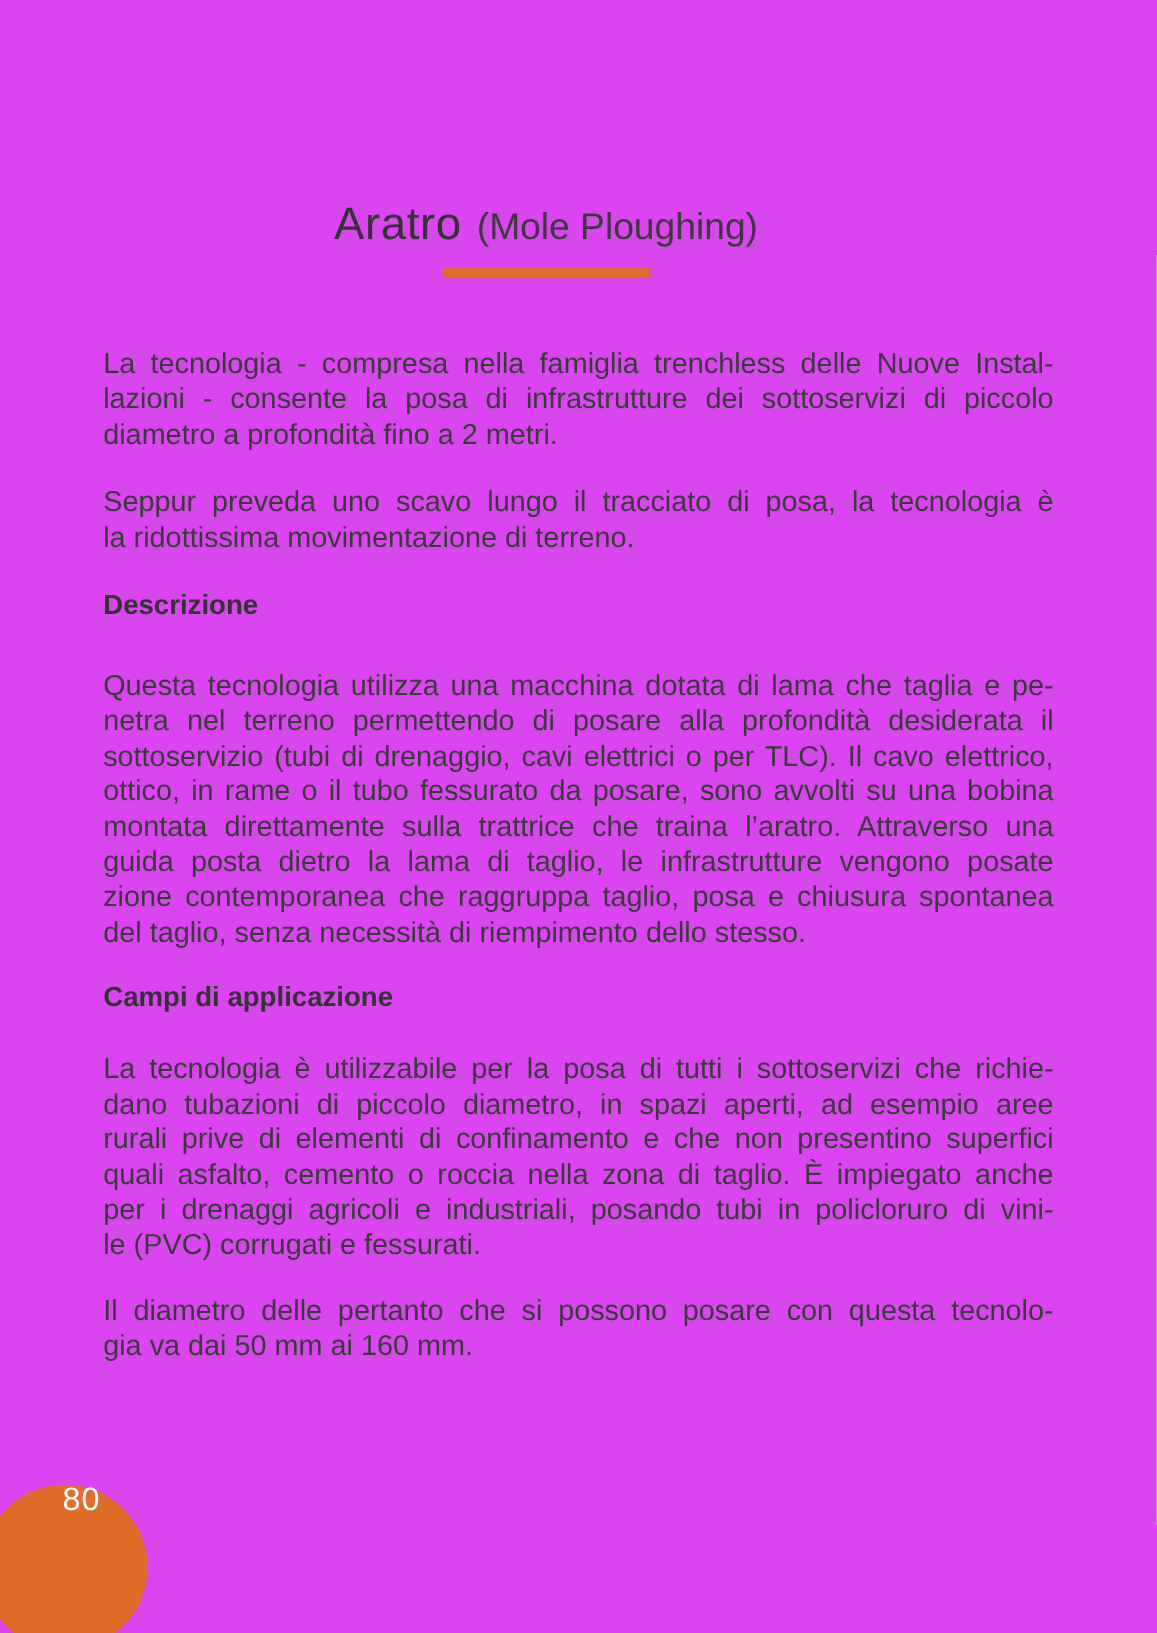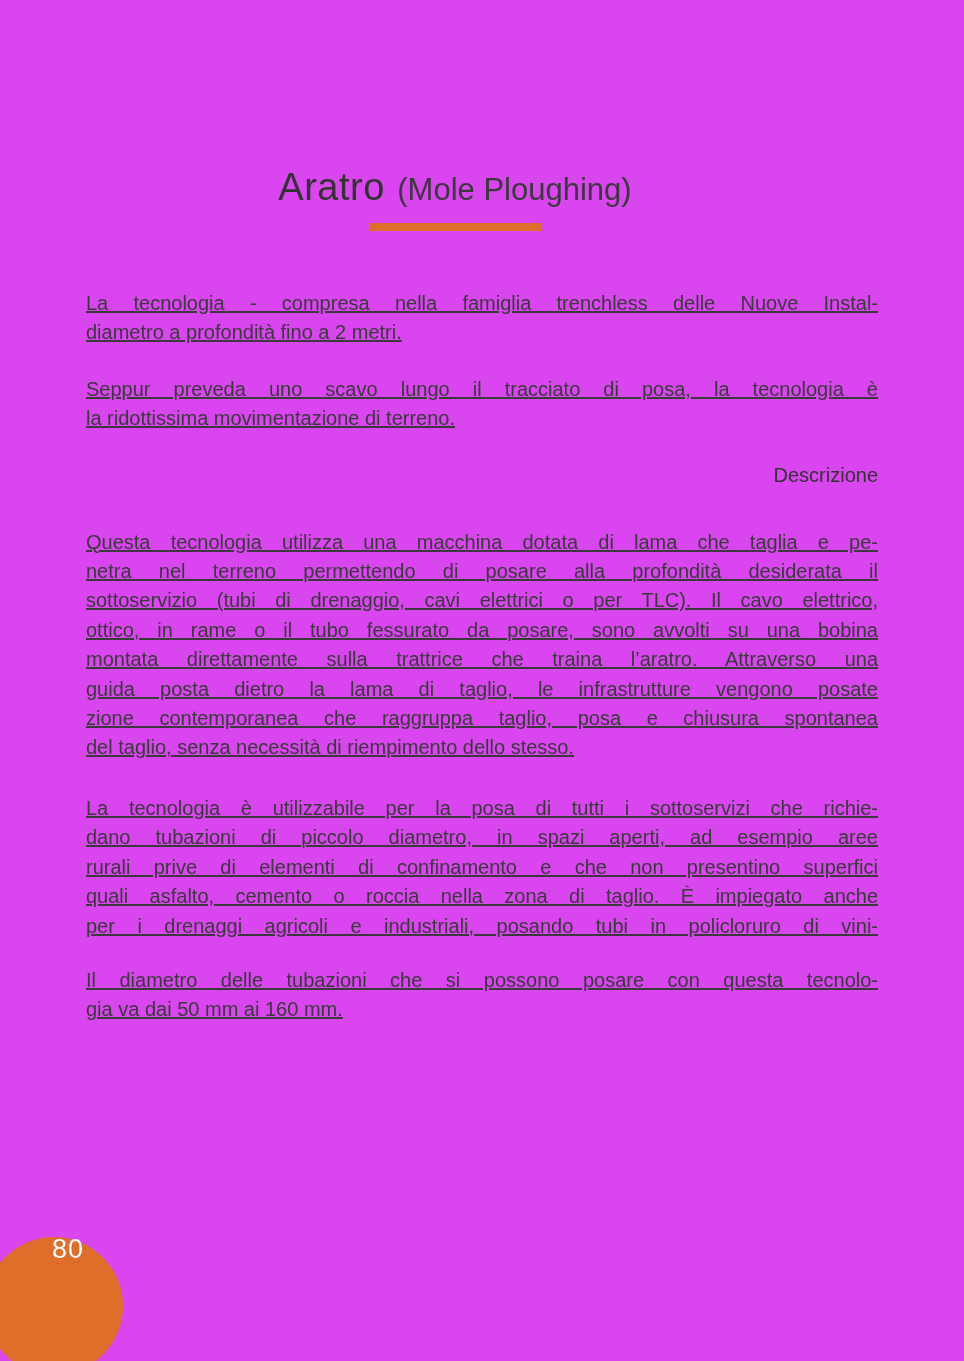--- a/index.html
+++ b/index.html
@@ -39,44 +39,43 @@
     color: #3a3a3a;
     margin-left: 8px;
   }
   .title-underline {
     width: 173px;
     height: 8px;
     margin: 8px auto 0 auto;
     background: #df6e2a;
   }
   .para {
-    font-size: 20px;
+    font-size: 24px;
     font-weight: 300;
     line-height: 29.4px;
     color: #3a3a3a;
-    text-decoration: underline;
   }
   .line {
     text-align: justify;
     text-align-last: justify;
   }
   .line.last {
     text-align: justify;
     text-align-last: auto;
   }
   .p1 { margin-top: 58px; }
   .p2 { margin-top: 27px; }
   .p3 { margin-top: 38px; }
   .p4 { margin-top: 31px; }
   .p5 { margin-top: 25px; }
   .section-heading {
     margin-top: 26px;
-    text-align: right;
-    font-size: 20px;
-    font-weight: 400;
+    text-align: left;
+    font-size: 23px;
+    font-weight: 700;
     line-height: 30px;
     color: #333333;
   }
   .section-heading.h-campi { margin-top: 23px; }
   .page-badge {
     position: absolute;
     left: -15px;
     top: 1237px;
     width: 138px;
     height: 138px;
@@ -102,20 +101,21 @@
     <div class="title-wrap">
       <div class="title-row">
         <span class="title-main">Aratro</span>
         <span class="title-sub">(Mole Ploughing)</span>
       </div>
       <div class="title-underline"></div>
     </div>
 
     <div class="para p1">
         <div class="line">La tecnologia - compresa nella famiglia trenchless delle Nuove Instal-</div>
+        <div class="line">lazioni - consente la posa di infrastrutture dei sottoservizi di piccolo</div>
         <div class="line last">diametro a profondità fino a 2 metri.</div>
       </div>
 
     <div class="para p2">
         <div class="line">Seppur preveda uno scavo lungo il tracciato di posa, la tecnologia è</div>
         <div class="line last">la ridottissima movimentazione di terreno.</div>
       </div>
 
     <div class="section-heading h-descrizione">Descrizione</div>
 
@@ -123,31 +123,33 @@
         <div class="line">Questa tecnologia utilizza una macchina dotata di lama che taglia e pe-</div>
         <div class="line">netra nel terreno permettendo di posare alla profondità desiderata il</div>
         <div class="line">sottoservizio (tubi di drenaggio, cavi elettrici o per TLC). Il cavo elettrico,</div>
         <div class="line">ottico, in rame o il tubo fessurato da posare, sono avvolti su una bobina</div>
         <div class="line">montata direttamente sulla trattrice che traina l’aratro. Attraverso una</div>
         <div class="line">guida posta dietro la lama di taglio, le infrastrutture vengono posate</div>
         <div class="line">zione contemporanea che raggruppa taglio, posa e chiusura spontanea</div>
         <div class="line last">del taglio, senza necessità di riempimento dello stesso.</div>
       </div>
 
+    <div class="section-heading h-campi">Campi di applicazione</div>
 
     <div class="para p4">
         <div class="line">La tecnologia è utilizzabile per la posa di tutti i sottoservizi che richie-</div>
         <div class="line">dano tubazioni di piccolo diametro, in spazi aperti, ad esempio aree</div>
         <div class="line">rurali prive di elementi di confinamento e che non presentino superfici</div>
         <div class="line">quali asfalto, cemento o roccia nella zona di taglio. È impiegato anche</div>
         <div class="line">per i drenaggi agricoli e industriali, posando tubi in policloruro di vini-</div>
+        <div class="line last">le (PVC) corrugati e fessurati.</div>
       </div>
 
     <div class="para p5">
-        <div class="line">Il diametro delle tubazioni che si possono posare con questa tecnolo-</div>
+        <div class="line">Il diametro delle pertanto che si possono posare con questa tecnolo-</div>
         <div class="line last">gia va dai 50 mm ai 160 mm.</div>
       </div>
 
   </div>
 
   <div class="page-badge"></div>
   <div class="page-number">80</div>
 </div>
 
 </body></html>

